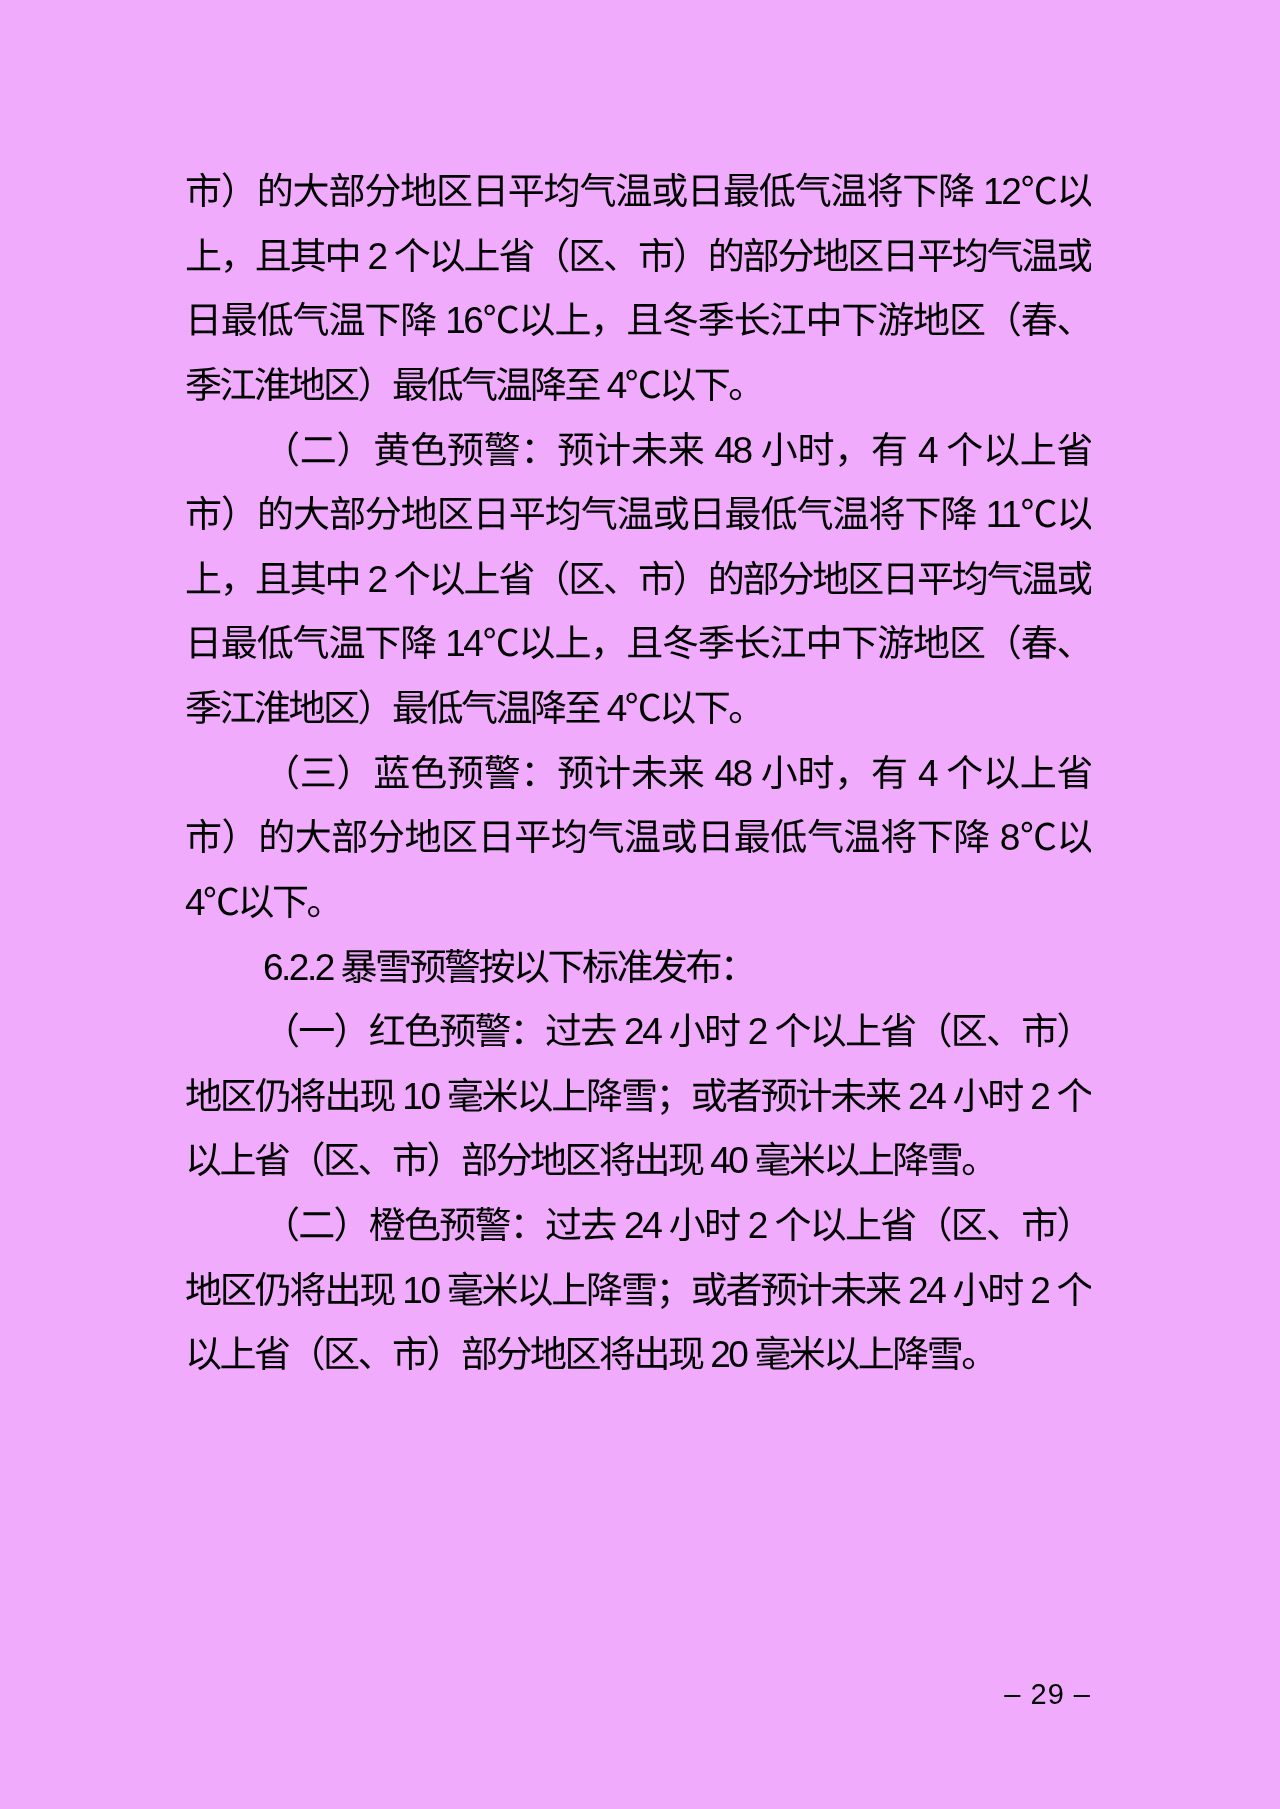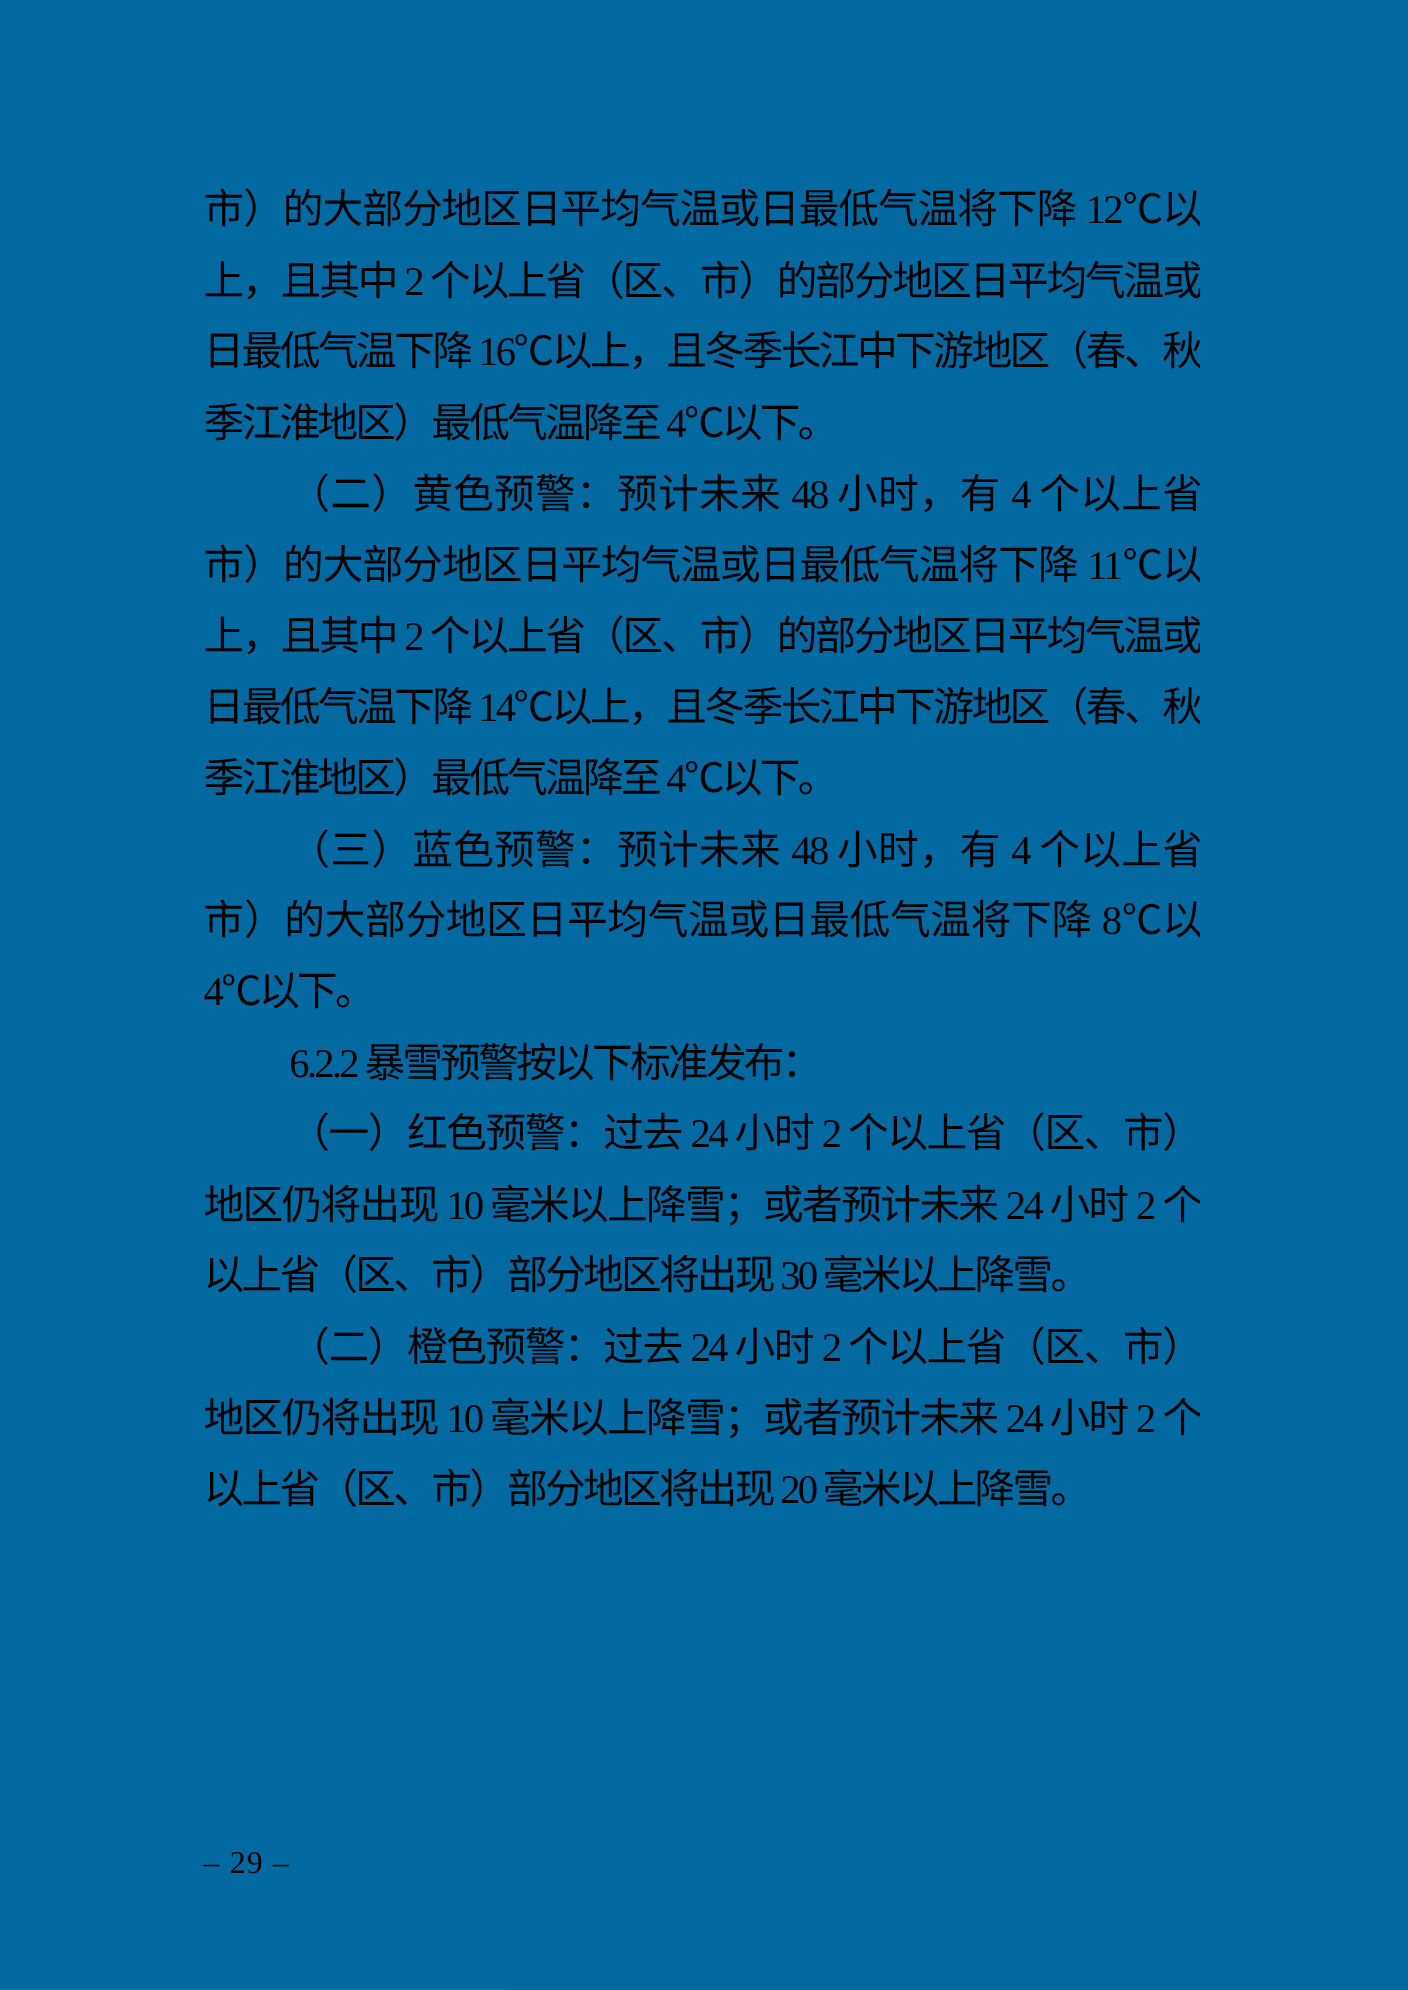--- a/index.html
+++ b/index.html
@@ -3,23 +3,23 @@
 <meta charset="utf-8">
 <style>
   html, body {
     margin: 0;
     padding: 0;
   }
   .page {
     position: relative;
     width: 1280px;
     height: 1809px;
-    background: #0369a1;
+    background: #f0abfc;
     color: #000000;
-    font-family: Liberation Serif, serif;
+    font-family: Liberation Sans, sans-serif;
     overflow: hidden;
   }
   .doc-body {
     position: absolute;
     left: 185px;
     top: 160px;
     width: 906px;
     font-size: 37px;
     line-height: 64.64px;
     letter-spacing: -2.5px;
@@ -38,21 +38,21 @@
     text-align-last: justify;
   }
   .line.indent {
     text-indent: 78px;
   }
   .page-footer {
     position: absolute;
     left: 185px;
     top: 1678px;
     width: 906px;
-    text-align: left;
+    text-align: right;
     font-size: 29px;
     letter-spacing: 1px;
   }
 </style>
 </head>
 <body>
 
 <div class="page">
   <main class="doc-body">
       <div class="paragraph">
@@ -72,21 +72,21 @@
         <div class="line indent fill">（三）蓝色预警：预计未来 48 小时，有 4 个以上省（区、</div>
         <div class="line fill">市）的大部分地区日平均气温或日最低气温将下降 8℃以上，</div>
         <div class="line">4℃以下。</div>
       </div>
       <div class="paragraph">
         <div class="line indent">6.2.2 暴雪预警按以下标准发布：</div>
       </div>
       <div class="paragraph">
         <div class="line indent fill">（一）红色预警：过去 24 小时 2 个以上省（区、市）</div>
         <div class="line fill">地区仍将出现 10 毫米以上降雪；或者预计未来 24 小时 2 个</div>
-        <div class="line">以上省（区、市）部分地区将出现 30 毫米以上降雪。</div>
+        <div class="line">以上省（区、市）部分地区将出现 40 毫米以上降雪。</div>
       </div>
       <div class="paragraph">
         <div class="line indent fill">（二）橙色预警：过去 24 小时 2 个以上省（区、市）</div>
         <div class="line fill">地区仍将出现 10 毫米以上降雪；或者预计未来 24 小时 2 个</div>
         <div class="line">以上省（区、市）部分地区将出现 20 毫米以上降雪。</div>
       </div>
     </main>
   <footer class="page-footer">
     <span>– 29 –</span>
   </footer>

